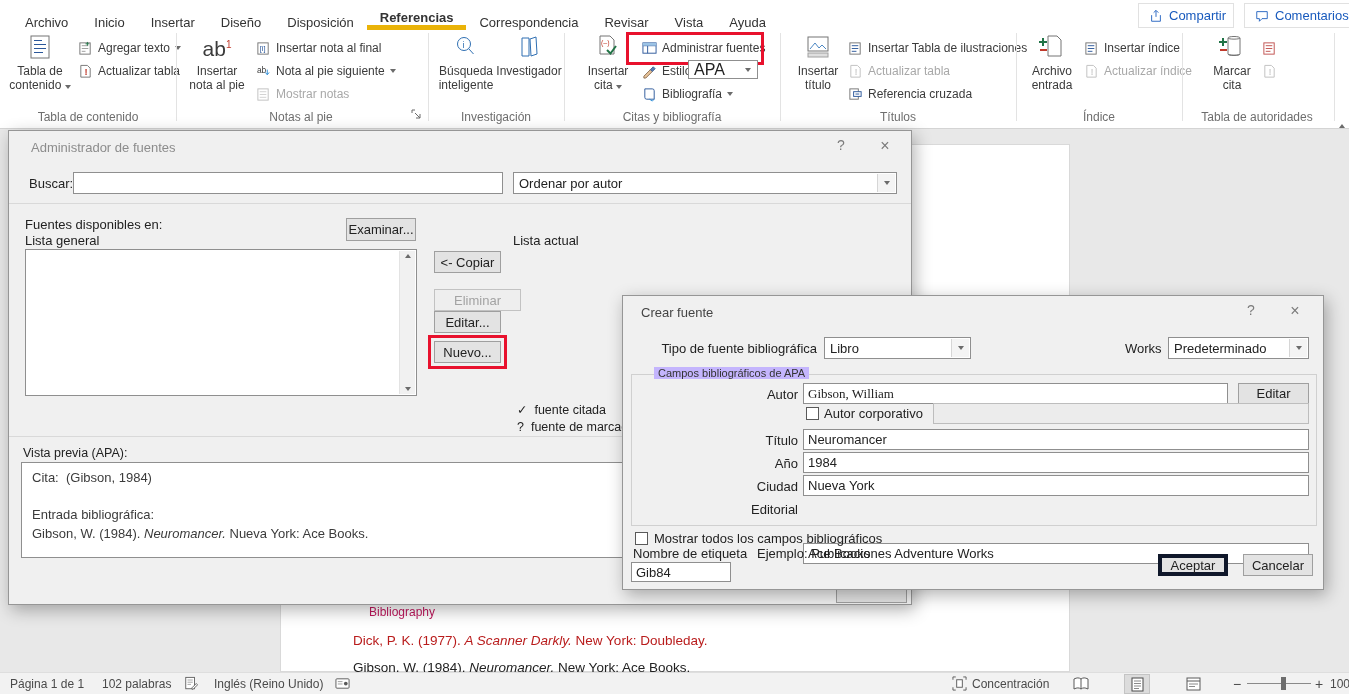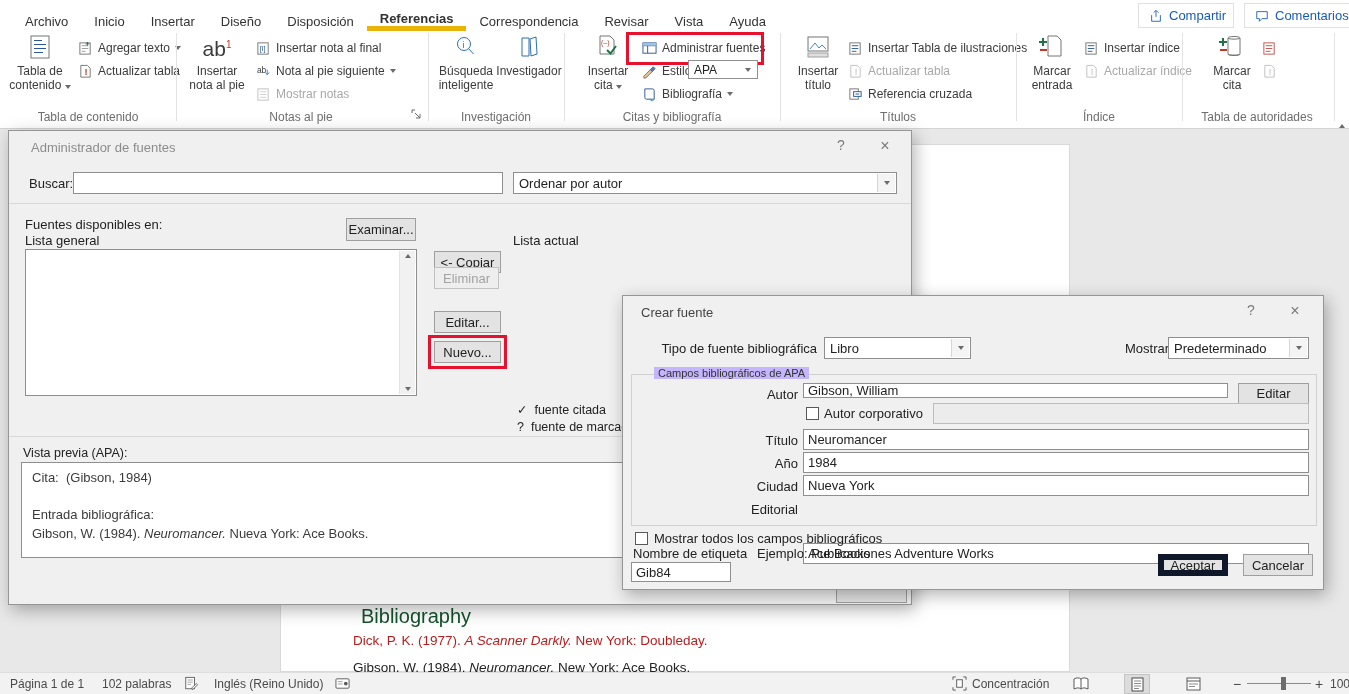--- a/index.html
+++ b/index.html
@@ -3,21 +3,21 @@
 <meta charset="utf-8">
 <style>
   html,body{margin:0;padding:0}
   body{width:1349px;height:694px;position:relative;overflow:hidden;
        font-family:"Liberation Sans",sans-serif;background:#e8e8e8;color:#3b3b3b}
   .abs{position:absolute}
   svg{flex:none;display:block}
   
   .ribbon{position:absolute;top:0;left:0;width:1349px;height:128px;background:#fff;
           border-bottom:1px solid #d4d4d4;z-index:5}
-  .tabs{position:absolute;top:6px;left:12px;height:30px;display:flex;align-items:center}
+  .tabs{position:absolute;top:0;left:12px;height:30px;display:flex;align-items:flex-end}
   .tab{padding:0 13px;font-size:13px;color:#333;display:flex;align-items:center}
   .tab.sel{border-bottom:5px solid #eab308;font-weight:bold;padding-bottom:0}
   .topbtn{position:absolute;top:3px;height:25px;display:flex;align-items:center;gap:6px;
           font-size:13px;color:#185abd;background:#fff;border:1px solid #e1e1e1;padding:0 10px;box-sizing:border-box}
   .smbtn{position:absolute;display:flex;align-items:center;gap:5px;font-size:12px;
          color:#3b3b3b;height:22px;white-space:nowrap}
   .smbtn.dis{color:#a8a8a8}
   .bigbtn{position:absolute;top:34px;display:flex;flex-direction:column;align-items:center;
           font-size:12px;color:#3b3b3b;text-align:center;line-height:14px}
   .bigbtn .lbl{margin-top:4px}
@@ -32,21 +32,21 @@
   .tbox{position:absolute;background:#fff;border:1px solid #8f8f8f;font-size:13px;
         padding:1px 4px;font-family:inherit;color:#222;box-sizing:border-box}
   .tbox.dis{background:#ececec;border-color:#bdbdbd}
   .combo{position:absolute;background:#fff;border:1px solid #8f8f8f;font-size:13px;color:#222;
          display:flex;align-items:center;padding-left:5px;box-sizing:border-box}
   .combo .arr{position:absolute;right:1px;top:1px;bottom:1px;width:17px;background:#f4f4f4;
               border-left:1px solid #d6d6d6;display:flex;align-items:center;justify-content:center}
   .wbtn{position:absolute;background:#e3e3e3;border:1px solid #9f9f9f;font-size:13px;color:#222;
         display:flex;align-items:center;justify-content:center;box-sizing:border-box}
   .wbtn.dis{color:#a3a3a3;background:#eeeeee;border-color:#c2c2c2}
-  .wbtn.focus{border:6px solid #0f172a}
+  .wbtn.focus{border:4px solid #0f172a}
   .dlg{position:absolute;background:#f0f0f0;border:1px solid #969696;box-shadow:3px 5px 16px rgba(0,0,0,.3)}
   .dlgtitle{position:absolute;font-size:13px}
   .dlgsys{position:absolute;top:6px;font-size:14px;color:#7c7c7c;width:20px;text-align:center}
   .listbox{position:absolute;background:#fff;border:1px solid #8f8f8f;box-sizing:border-box}
   .scrollcol{position:absolute;top:1px;right:1px;bottom:1px;width:16px;background:#f1f1f1;
              border-left:1px solid #e3e3e3;display:flex;flex-direction:column;justify-content:space-between;align-items:center;padding:3px 0;box-sizing:border-box}
   .lrow{height:15px;font-size:12px;display:flex;align-items:center;white-space:nowrap}
   .lrow.sel{background:#0078d7;color:#fff}
   .chkbox{position:absolute;width:13px;height:13px;background:#fff;border:1px solid #595959;box-sizing:border-box}
   .redbox{position:absolute;border:3px solid #e8112d;pointer-events:none}
@@ -218,21 +218,21 @@
   <div class="redbox" style="left:626px;top:32px;width:132px;height:27px"></div>
   <div class="smbtn" style="left:642px;top:60px">
     <span>
         <svg width="15" height="15" viewBox="0 0 16 16">
           <path d="M2 13l7-7 2 2-7 7H2z" fill="#e8c49a" stroke="#8a6b4e"></path>
           <path d="M9 6l3-3 2 2-3 3z" fill="#5b7fb4" stroke="#3d5f94"></path>
         </svg>
       </span>
     <span>Estilo:</span>
   </div>
-  <div class="combo" style="left:688px;top:60px;width:70px;height:19px;font-size:12px">
+  <div class="combo" style="left:688px;top:60px;width:70px;height:19px;font-size:16px">
     <span>APA</span>
     <span class="arr" style="background:none;border:none">
         <span class="caret"></span>
       </span>
   </div>
   <div class="smbtn" style="left:642px;top:83px">
     <span>
         <svg width="15" height="15" viewBox="0 0 16 16">
           <path d="M3 2h8a2 2 0 012 2v9H5a2 2 0 01-2-2z" fill="#fff" stroke="#2b579a"></path>
           <path d="M8 13l3 2 2-2" fill="none" stroke="#2b8cd6"></path>
@@ -286,21 +286,21 @@
   <div class="gsep" style="left:1016px"></div>
 
   <div class="bigbtn" style="left:1024px;width:56px">
     <span>
         <svg width="26" height="26" viewBox="0 0 26 26">
           <path d="M9 2h9l4 4v16H9z" fill="#fff" stroke="#747474"></path>
           <path d="M4 4v8M0 8h8" stroke="#217346" stroke-width="2"></path>
           <path d="M1 16h7" stroke="#c0392b" stroke-width="2"></path>
         </svg>
       </span>
-    <span class="lbl">Marcar entrada</span>
+    <span class="lbl">Archivo entrada</span>
   </div>
   <div class="smbtn" style="left:1084px;top:37px">
     <span>
         <svg width="15" height="15" viewBox="0 0 16 16">
           <rect x="2" y="2" width="11" height="12" fill="#fff" stroke="#747474"></rect>
           <path d="M4 5h7M4 8h7M4 11h5" stroke="#2b579a"></path>
         </svg>
       </span>
     <span>Insertar índice</span>
   </div>
@@ -342,21 +342,21 @@
           <text x="7" y="12" font-size="10" fill="#9a9a9a" font-weight="bold">!</text>
         </svg>
       </span>
   </div>
   <div class="glabel" style="left:1182px;width:150px">Tabla de autoridades</div>
   <div class="gsep" style="left:1334px"></div>
   <span class="abs" style="left:1339px;top:114px"><span class="caret up"></span></span>
 </div>
 
 <div class="page">
-  <div class="abs" style="left:80px;top:460px;font-size:20px;color:#14532d">Bibliography</div>
+  <div class="abs" style="left:88px;top:460px;font-size:12px;color:#be185d">Bibliography</div>
   <div class="abs" style="left:72px;top:488px;font-size:13.5px;color:#b91c1c">
     <span>Dick, P. K. (1977). </span><span class="italic">A Scanner Darkly.</span><span> New York: Doubleday.</span>
   </div>
   <div class="abs" style="left:72px;top:515px;font-size:13.5px;color:#222">
     <span>Gibson, W. (1984). </span><span class="italic">Neuromancer.</span><span> New York: Ace Books.</span>
   </div>
 </div>
 
 <div class="statusbar">
   <span class="stitem" style="left:10px">Página 1 de 1</span>
@@ -430,21 +430,21 @@
   <div class="lab" style="left:504px;top:102px">Lista actual</div>
 
   <div class="listbox" style="left:16px;top:118px;width:392px;height:147px">
     <div class="scrollcol">
       <span class="caret up"></span>
       <span class="caret"></span>
     </div>
   </div>
 
   <div class="wbtn" style="left:425px;top:120px;width:67px;height:22px">&lt;- Copiar</div>
-  <div class="wbtn dis" style="left:425px;top:136px;width:65px;height:22px">Eliminar</div>
+  <div class="wbtn dis" style="left:425px;top:158px;width:87px;height:22px">Eliminar</div>
   <div class="wbtn" style="left:425px;top:180px;width:67px;height:22px">Editar...</div>
   <div class="wbtn" style="left:425px;top:210px;width:67px;height:22px">Nuevo...</div>
   <div class="redbox" style="left:419px;top:204px;width:73px;height:28px"></div>
 
 
   <div class="lab" style="left:508px;top:271px;font-size:12.5px">
     <span>✓</span>&nbsp;&nbsp;<span>fuente citada</span>
   </div>
   <div class="lab" style="left:508px;top:289px;font-size:12.5px">
     <span>?</span>&nbsp;&nbsp;<span>fuente de marcad</span>
@@ -467,34 +467,34 @@
   <div class="dlgsys" style="left:618px">?</div>
   <div class="dlgsys" style="left:662px;font-size:16px">×</div>
 
   <div class="lab" style="left:28px;top:45px;width:166px;text-align:right">Tipo de fuente bibliográfica</div>
   <div class="combo" style="left:201px;top:41px;width:147px;height:22px">
     <span>Libro</span>
     <span class="arr">
         <span class="caret"></span>
       </span>
   </div>
-  <div class="lab" style="left:502px;top:45px">Mostrar</div>
+  <div class="lab" style="left:502px;top:45px">Works</div>
   <div class="combo" style="left:545px;top:41px;width:141px;height:22px">
     <span>Predeterminado</span>
     <span class="arr">
         <span class="caret"></span>
       </span>
   </div>
 
   <div class="abs" style="left:8px;top:78px;width:684px;height:150px;border:1px solid #d0d0d0">
     <span class="abs" style="left:22px;top:-8px;background:#c4b5fd;padding:0 4px;font-size:11px;color:#333;white-space:nowrap">Campos bibliográficos de APA</span>
   </div>
 
   <div class="lab" style="left:60px;top:91px;width:115px;text-align:right">Autor</div>
-  <input class="tbox" style="left: 180px; top: 87px; width: 425px; height: 15px;" value="Gibson, William">
+  <input class="tbox" style="left: 180px; top: 87px; width: 425px; height: 21px; font-family: Liberation Serif, serif;" value="Gibson, William">
   <div class="wbtn" style="left:615px;top:87px;width:71px;height:21px">Editar</div>
 
   <span class="chkbox" style="left:183px;top:111px"></span>
   <div class="lab" style="left:201px;top:110px">Autor corporativo</div>
   <input class="tbox dis" style="left: 310px; top: 107px; width: 376px; height: 21px;" value="">
 
   <div class="lab" style="left:60px;top:137px;width:115px;text-align:right">Título</div>
   <input class="tbox" style="left: 180px; top: 133px; width: 506px; height: 21px;" value="Neuromancer">
 
   <div class="lab" style="left:60px;top:160px;width:115px;text-align:right">Año</div>

